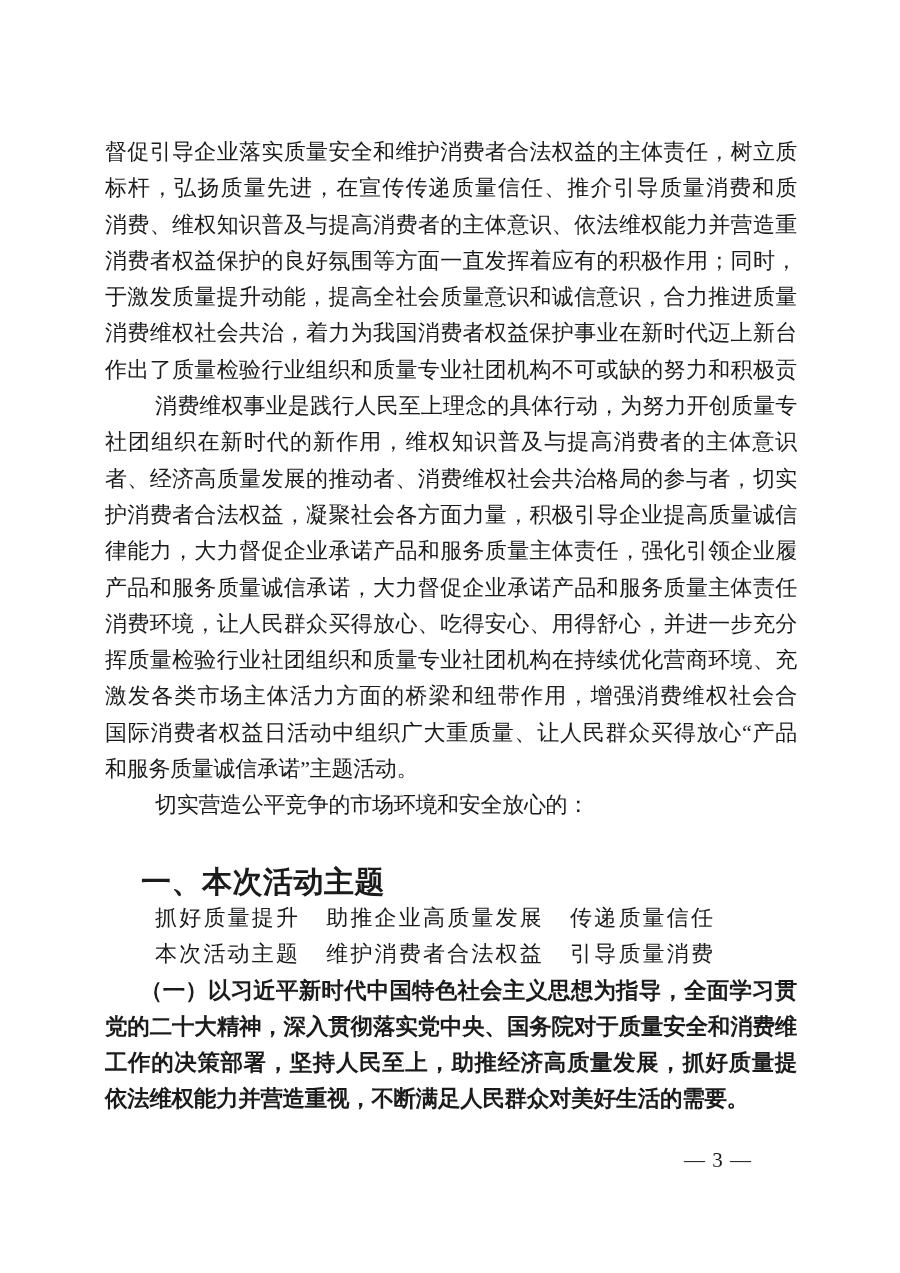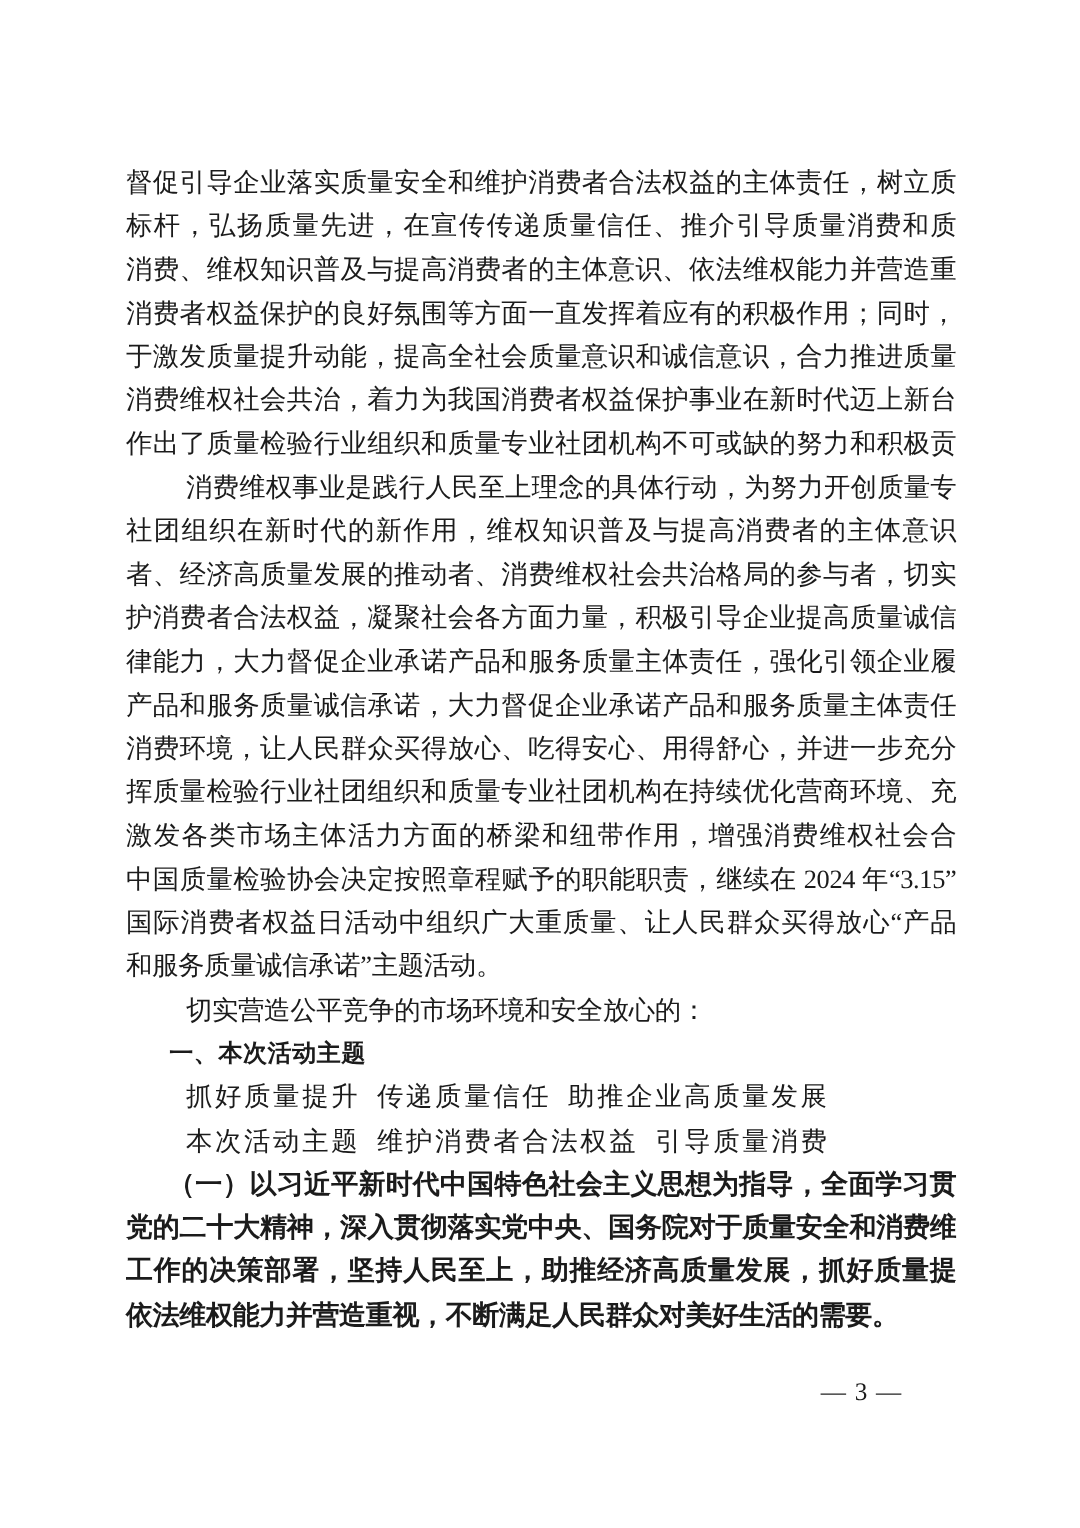--- a/index.html
+++ b/index.html
@@ -35,27 +35,28 @@
     text-align: justify;
     text-align-last: justify;
     overflow: hidden;
   }
   .indent-para { padding-left: 50px; }   
   .indent-item { padding-left: 35px; }   
   .heading-line {
     padding-left: 36px;
     font-family: "Liberation Sans", "DejaVu Sans", sans-serif;
     font-weight: 700;
-    font-size: 20px;
+    font-size: 30px;
     letter-spacing: 0.5px;
+    margin-top: 40px;
   }
   .theme-line {
     display: flex;
     padding-left: 50px;
-    column-gap: 14px;
+    column-gap: 26px;
     letter-spacing: 2.2px;
     text-align: right;
   }
   .bold-para .line {
     font-weight: 700;
     font-size: 22.5px;
   }
   .page-number {
     position: absolute;
     left: 684px;
@@ -85,33 +86,32 @@
     <div>
       <div class="line fill indent-para">消费维权事业是践行人民至上理念的具体行动，为努力开创质量专业</div>
       <div class="line fill">社团组织在新时代的新作用，维权知识普及与提高消费者的主体意识</div>
       <div class="line fill">者、经济高质量发展的推动者、消费维权社会共治格局的参与者，切实维</div>
       <div class="line fill">护消费者合法权益，凝聚社会各方面力量，积极引导企业提高质量诚信自</div>
       <div class="line fill">律能力，大力督促企业承诺产品和服务质量主体责任，强化引领企业履行</div>
       <div class="line fill">产品和服务质量诚信承诺，大力督促企业承诺产品和服务质量主体责任</div>
       <div class="line fill">消费环境，让人民群众买得放心、吃得安心、用得舒心，并进一步充分发</div>
       <div class="line fill">挥质量检验行业社团组织和质量专业社团机构在持续优化营商环境、充分</div>
       <div class="line fill">激发各类市场主体活力方面的桥梁和纽带作用，增强消费维权社会合力，</div>
-      <div class="line fill">中国质量检验协会决定按照章程赋予的职能职责，继续在 2024 年“3.15”</div>
       <div class="line fill">国际消费者权益日活动中组织广大重质量、让人民群众买得放心“产品</div>
       <div class="line">和服务质量诚信承诺”主题活动。</div>
     </div>
 
     <div class="line indent-para">切实营造公平竞争的市场环境和安全放心的：</div>
 
     <div class="line heading-line">一、本次活动主题</div>
 
     <div class="line theme-line">
       <span>抓好质量提升</span>
+      <span>助推企业高质量发展</span>
       <span>传递质量信任</span>
-      <span>助推企业高质量发展</span>
     </div>
     <div class="line theme-line">
       <span>本次活动主题</span>
       <span>维护消费者合法权益</span>
       <span>引导质量消费</span>
     </div>
 
 
     <div class="bold-para">
       <div class="line fill indent-item">（一）以习近平新时代中国特色社会主义思想为指导，全面学习贯彻</div>

